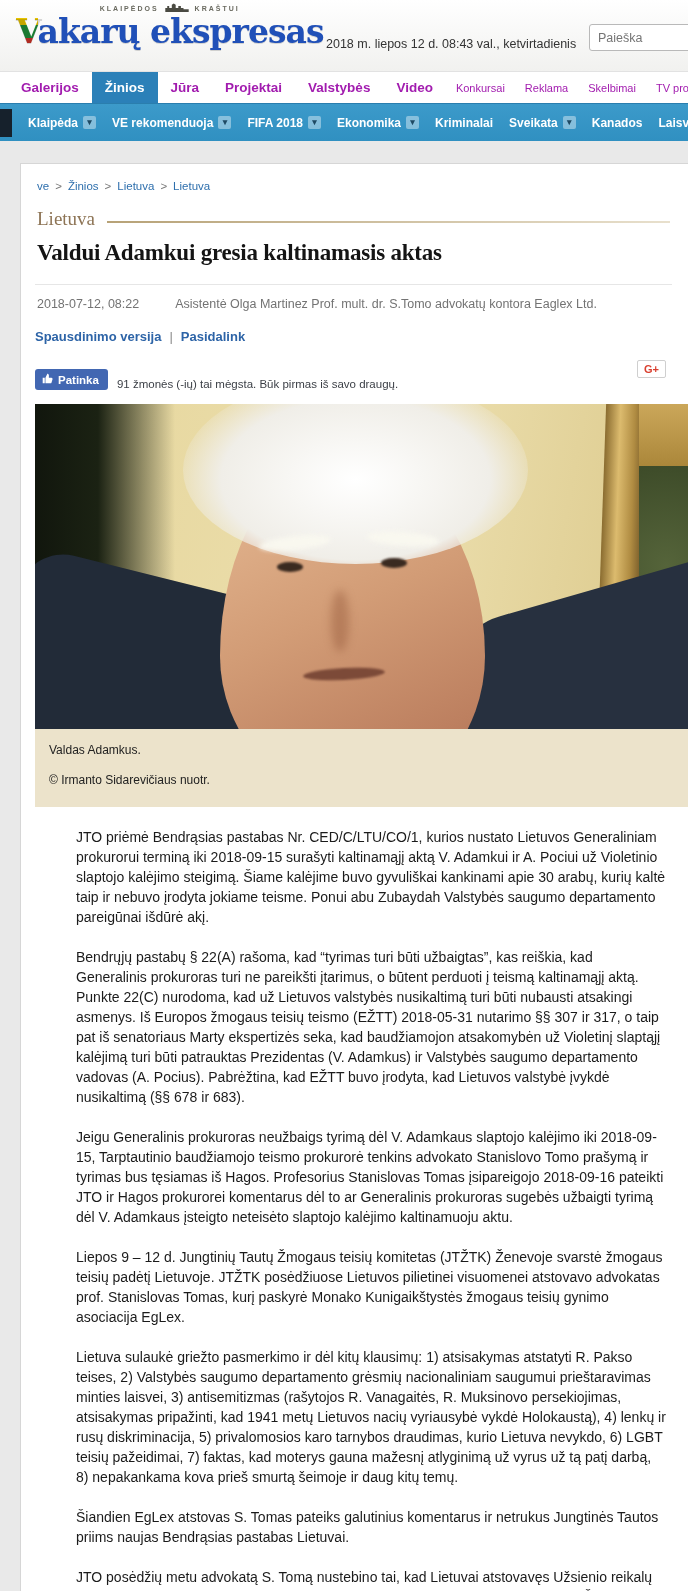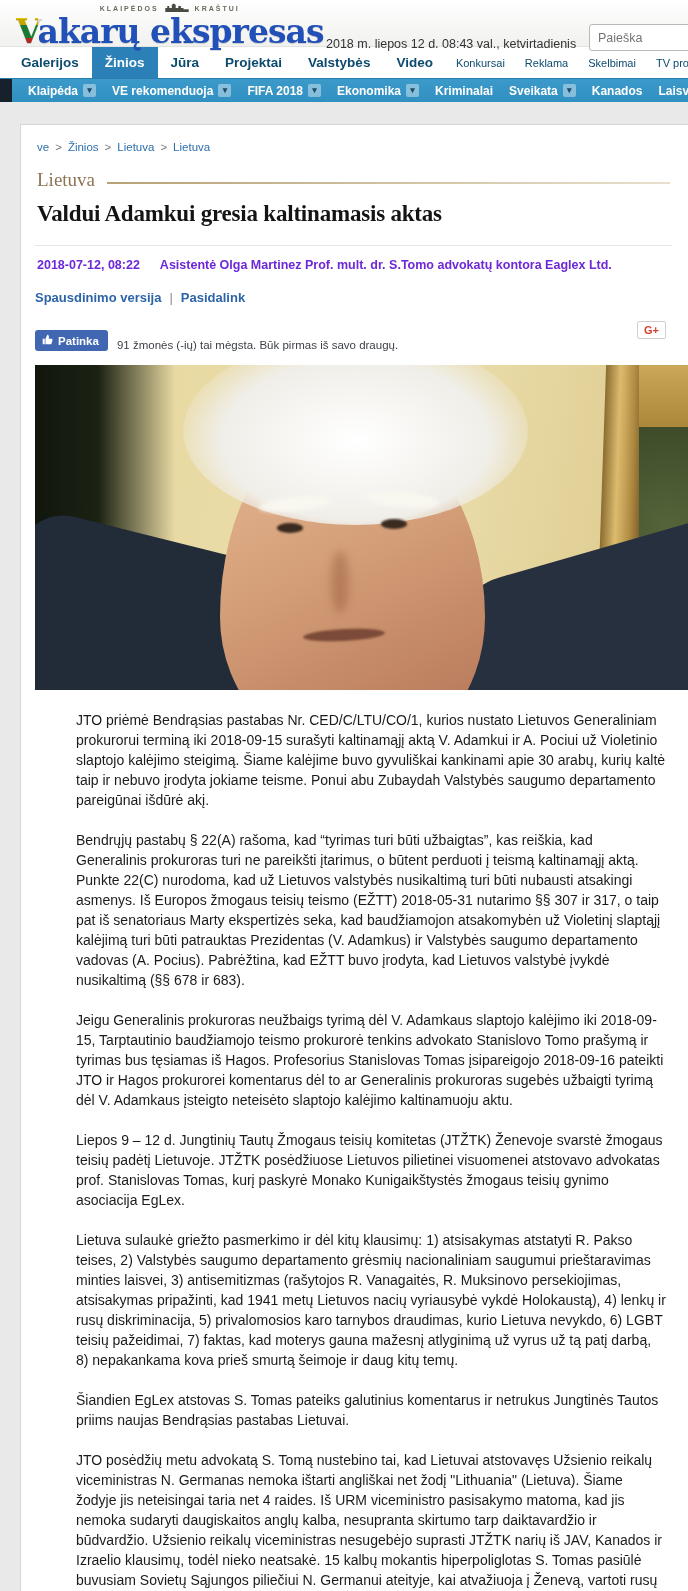--- a/index.html
+++ b/index.html
@@ -4,21 +4,21 @@
 <style>
   * { margin:0; padding:0; box-sizing:border-box; }
   html,body { width:688px; }
   body {
     height:1591px; overflow:hidden; background:#e9e9e9;
     font-family:"Liberation Sans", sans-serif; color:#1d1d1d; position:relative;
   }
 
   
   .site-header {
-    height:47px; background:linear-gradient(#ffffff,#f1f1ef);
+    height:72px; background:linear-gradient(#ffffff,#f1f1ef);
     border-bottom:1px solid #e2e2e2; position:relative;
   }
   .logo-block { position:absolute; left:16px; top:3px; cursor:pointer; }
   .logo-tagline {
     display:flex; align-items:center; justify-content:center; gap:5px;
     font-size:7px; letter-spacing:2px; color:#6a6a60; font-weight:bold;
   }
   .logo-text {
     font-family:"DejaVu Serif", serif; font-weight:bold; font-size:33px;
     color:#2050b8; letter-spacing:-1px; line-height:1.1; text-shadow:0 1px 0 rgba(0,0,0,.15);
@@ -31,28 +31,28 @@
   .search-input {
     position:absolute; left:589px; top:24px; width:130px; height:27px;
     border:1px solid #b9b9b9; border-radius:3px; padding:0 8px; font-size:12.5px;
     color:#222; background:#fff; outline:none; font-family:"Liberation Sans", sans-serif;
   }
 
   
   .main-nav { height:31px; background:#fff; display:flex; align-items:stretch; padding-left:8px; }
   .main-nav .nav-item {
     display:flex; align-items:center; padding:0 13px; font-weight:bold;
-    font-size:13.5px; color:#0c4a6e; cursor:pointer; white-space:nowrap;
+    font-size:13.5px; color:#a21caf; cursor:pointer; white-space:nowrap;
   }
   .main-nav .nav-item.active { background:#2b80b8; color:#fff; }
   .main-nav .nav-item.minor { font-weight:normal; font-size:11px; padding:0 10px; }
 
   
   .sub-nav {
-    height:24px; background:linear-gradient(#3c9aca,#3090c1); display:flex; align-items:center;
+    height:38px; background:linear-gradient(#3c9aca,#3090c1); display:flex; align-items:center;
     overflow:hidden; white-space:nowrap; border-top:1px solid #2a7eae;
   }
   .subnav-edge { width:12px; height:28px; background:#16212c; flex:0 0 auto; }
   .subnav-item {
     display:inline-flex; align-items:center; gap:5px; margin-left:16px;
     color:#fff; font-size:12px; font-weight:bold; cursor:pointer; flex:0 0 auto;
   }
   .chev {
     display:inline-block; width:13px; height:13px; border-radius:2px;
     background:rgba(255,255,255,.4); color:#1d4burn; color:#1e4a63;
@@ -72,21 +72,21 @@
   .section-row { display:flex; align-items:center; gap:12px; margin:0 2px 8px; }
   .section-label { font-family:"Liberation Serif", serif; font-size:19px; color:#8d7455; }
   .section-line { flex:1; height:2px; background:linear-gradient(90deg,#b7a277,#e8e0cd); margin-top:6px; }
 
   .article-title {
     font-family:"Liberation Serif", serif; font-size:23px; font-weight:bold;
     color:#141414; margin:10px 2px 18px; letter-spacing:-.2px;
   }
 
   .byline-divider { border-top:1px solid #e6e6e6; margin:0 0 12px; }
-  .byline { font-size:12.5px; font-weight:bold; color:#6d28d9; display:flex; gap:20px; margin-left:2px; }
+  .byline { font-size:12.5px; font-weight:normal; color:#737373; display:flex; gap:36px; margin-left:2px; }
 
   .links-row { margin-top:18px; padding-right:18px; font-size:13px; font-weight:bold; }
   .links-row a { color:#2d64a7; text-decoration:none; cursor:pointer; }
   .links-sep { color:#8a8a8a; margin:0 8px; font-weight:normal; }
 
   .fb-row { margin-top:22px; position:relative; display:flex; align-items:flex-end; height:24px; }
   .fb-btn {
     display:inline-flex; align-items:center; gap:5px; background:#4267b2; color:#fff;
     font-size:11.5px; font-weight:bold; padding:4px 9px 4px 7px; border-radius:3px; cursor:pointer;
   }
@@ -257,20 +257,24 @@
     <div class="ph-face"></div>
     <div class="ph-hair"></div>
     <div class="ph-brow l"></div>
     <div class="ph-brow r"></div>
     <div class="ph-eye l"></div>
     <div class="ph-eye r"></div>
     <div class="ph-nose"></div>
     <div class="ph-mouth"></div>
   </div>
 
+  <div class="caption-box">
+    <div>Valdas Adamkus.</div>
+    <div class="caption-credit">© Irmanto Sidarevičiaus nuotr.</div>
+  </div>
 
   <div class="article-body">
     <p>JTO priėmė Bendrąsias pastabas Nr. CED/C/LTU/CO/1, kurios nustato Lietuvos Generaliniam prokurorui terminą iki 2018-09-15 surašyti kaltinamąjį aktą V. Adamkui ir A. Pociui už Violetinio slaptojo kalėjimo steigimą. Šiame kalėjime buvo gyvuliškai kankinami apie 30 arabų, kurių kaltė taip ir nebuvo įrodyta jokiame teisme. Ponui abu Zubaydah Valstybės saugumo departamento pareigūnai išdūrė akį.</p>
     <p>Bendrųjų pastabų § 22(A) rašoma, kad “tyrimas turi būti užbaigtas”, kas reiškia, kad Generalinis prokuroras turi ne pareikšti įtarimus, o būtent perduoti į teismą kaltinamąjį aktą. Punkte 22(C) nurodoma, kad už Lietuvos valstybės nusikaltimą turi būti nubausti atsakingi asmenys. Iš Europos žmogaus teisių teismo (EŽTT) 2018-05-31 nutarimo §§ 307 ir 317, o taip pat iš senatoriaus Marty ekspertizės seka, kad baudžiamojon atsakomybėn už Violetinį slaptąjį kalėjimą turi būti patrauktas Prezidentas (V. Adamkus) ir Valstybės saugumo departamento vadovas (A. Pocius). Pabrėžtina, kad EŽTT buvo įrodyta, kad Lietuvos valstybė įvykdė nusikaltimą (§§ 678 ir 683).</p>
     <p>Jeigu Generalinis prokuroras neužbaigs tyrimą dėl V. Adamkaus slaptojo kalėjimo iki 2018-09-15, Tarptautinio baudžiamojo teismo prokurorė tenkins advokato Stanislovo Tomo prašymą ir tyrimas bus tęsiamas iš Hagos. Profesorius Stanislovas Tomas įsipareigojo 2018-09-16 pateikti JTO ir Hagos prokurorei komentarus dėl to ar Generalinis prokuroras sugebės užbaigti tyrimą dėl V. Adamkaus įsteigto neteisėto slaptojo kalėjimo kaltinamuoju aktu.</p>
     <p>Liepos 9 – 12 d. Jungtinių Tautų Žmogaus teisių komitetas (JTŽTK) Ženevoje svarstė žmogaus teisių padėtį Lietuvoje. JTŽTK posėdžiuose Lietuvos pilietinei visuomenei atstovavo advokatas prof. Stanislovas Tomas, kurį paskyrė Monako Kunigaikštystės žmogaus teisių gynimo asociacija EgLex.</p>
     <p>Lietuva sulaukė griežto pasmerkimo ir dėl kitų klausimų: 1) atsisakymas atstatyti R. Pakso teises, 2) Valstybės saugumo departamento grėsmių nacionaliniam saugumui prieštaravimas minties laisvei, 3) antisemitizmas (rašytojos R. Vanagaitės, R. Muksinovo persekiojimas, atsisakymas pripažinti, kad 1941 metų Lietuvos nacių vyriausybė vykdė Holokaustą), 4) lenkų ir rusų diskriminacija, 5) privalomosios karo tarnybos draudimas, kurio Lietuva nevykdo, 6) LGBT teisių pažeidimai, 7) faktas, kad moterys gauna mažesnį atlyginimą už vyrus už tą patį darbą, 8) nepakankama kova prieš smurtą šeimoje ir daug kitų temų.</p>
     <p>Šiandien EgLex atstovas S. Tomas pateiks galutinius komentarus ir netrukus Jungtinės Tautos priims naujas Bendrąsias pastabas Lietuvai.</p>
     <p>JTO posėdžių metu advokatą S. Tomą nustebino tai, kad Lietuvai atstovavęs Užsienio reikalų viceministras N. Germanas nemoka ištarti angliškai net žodį "Lithuania" (Lietuva). Šiame žodyje jis neteisingai taria net 4 raides. Iš URM viceministro pasisakymo matoma, kad jis nemoka sudaryti daugiskaitos anglų kalba, nesupranta skirtumo tarp daiktavardžio ir būdvardžio. Užsienio reikalų viceministras nesugebėjo suprasti JTŽTK narių iš JAV, Kanados ir Izraelio klausimų, todėl nieko neatsakė. 15 kalbų mokantis hiperpoliglotas S. Tomas pasiūlė buvusiam Sovietų Sąjungos piliečiui N. Germanui ateityje, kai atvažiuoja į Ženevą, vartoti rusų kalbą, nes ji taip pat yra oficiali JTO kalba.</p>
   </div>

